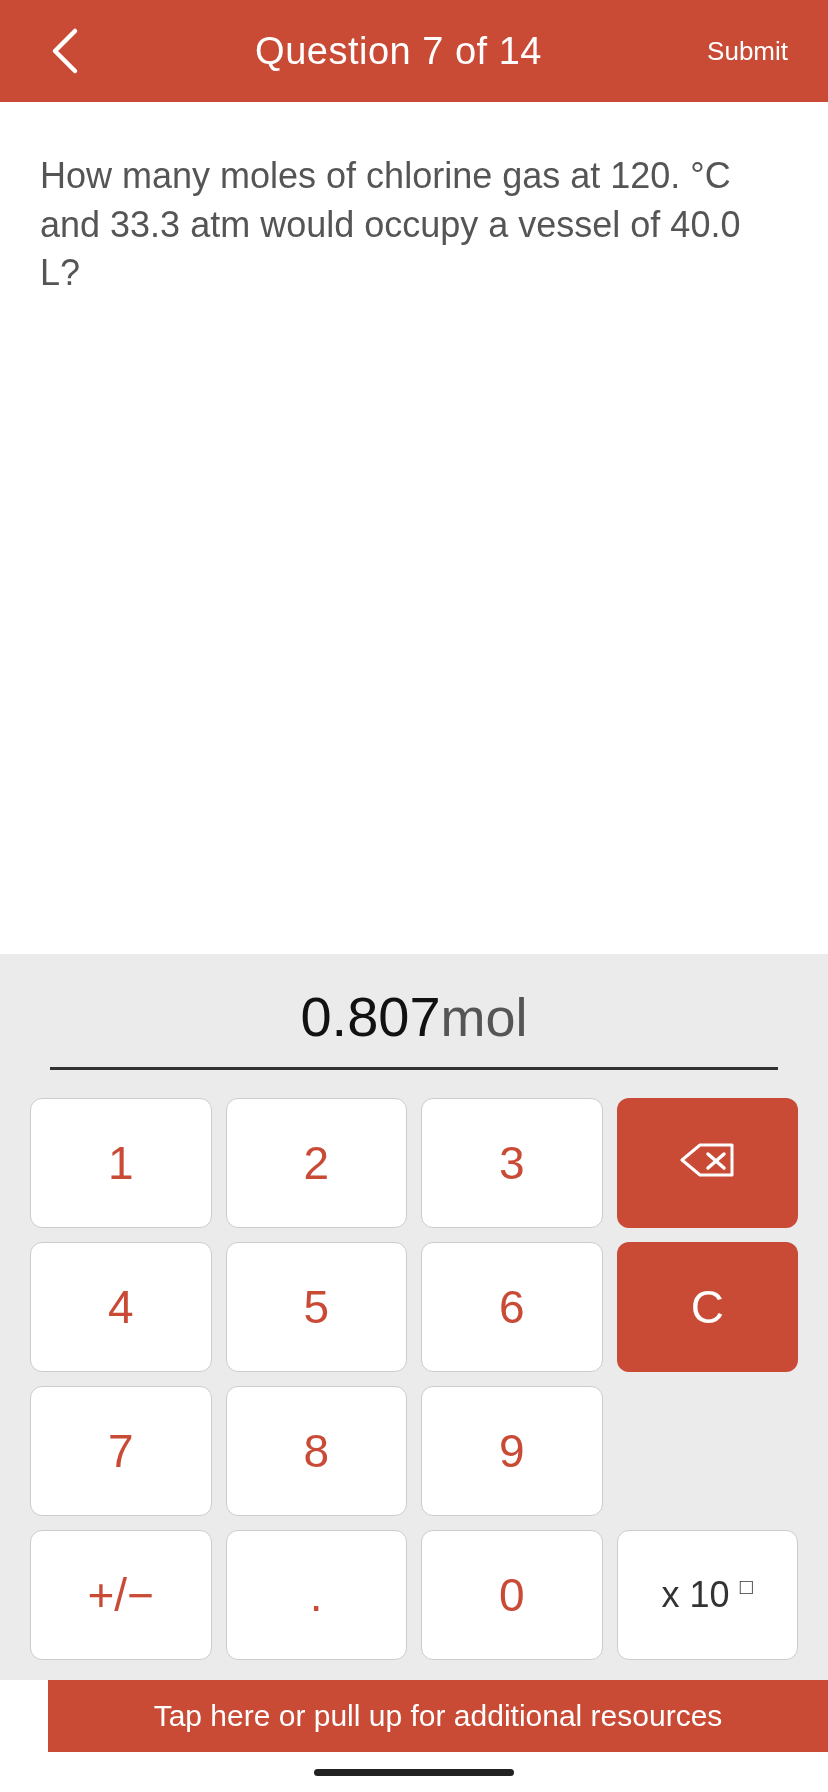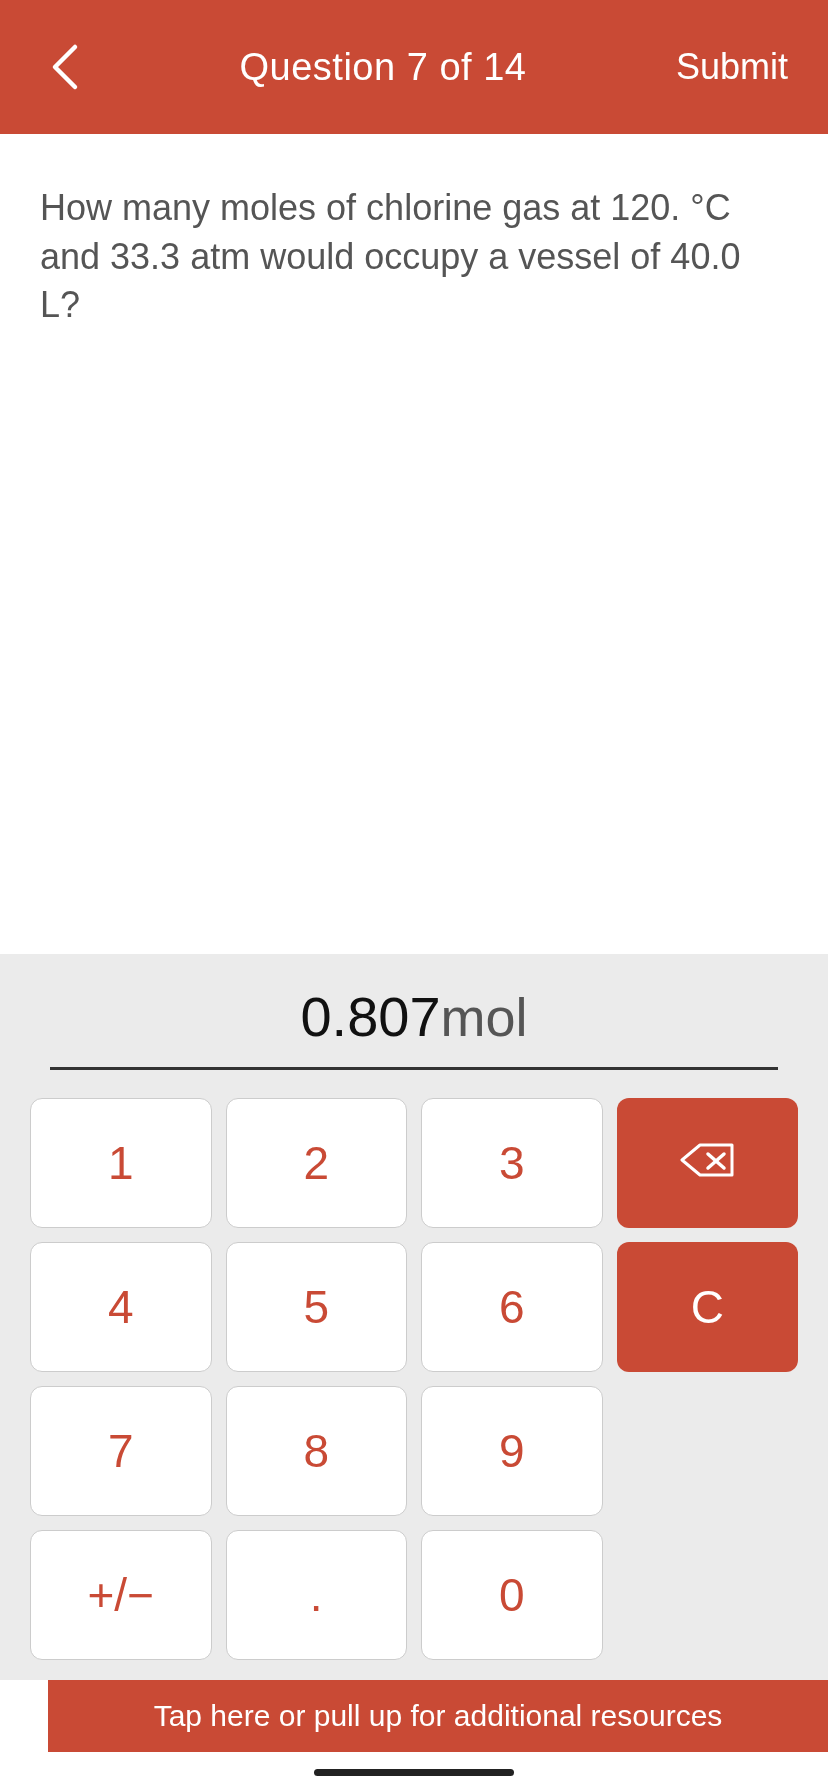--- a/index.html
+++ b/index.html
@@ -15,21 +15,21 @@
       height: 1792px;
       background: #ffffff;
       overflow: hidden;
       display: flex;
       flex-direction: column;
     }
 
     
     .header {
       background-color: #c94a35;
-      height: 134px;
+      height: 102px;
       display: flex;
       align-items: center;
       justify-content: space-between;
       padding: 16px 40px;
       flex-shrink: 0;
     }
 
     .header-back {
       color: white;
       font-size: 42px;
@@ -42,21 +42,21 @@
 
     .header-title {
       color: white;
       font-size: 38px;
       font-weight: 400;
       letter-spacing: 0.5px;
     }
 
     .header-submit {
       color: white;
-      font-size: 36px;
+      font-size: 26px;
       font-weight: 400;
       cursor: pointer;
       text-align: center;
     }
 
     
     .question-area {
       flex: 1;
       padding: 50px 40px 30px 40px;
       background: #ffffff;
@@ -221,20 +221,23 @@
     <div class="key red">C</div>
 
     <div class="key">7</div>
     <div class="key">8</div>
     <div class="key">9</div>
     <div class="key" style="visibility:hidden;"></div>
 
     <div class="key">+/−</div>
     <div class="key">.</div>
     <div class="key">0</div>
+    <div class="key x10">
+      <span>x 10 <span class="superscript">□</span></span>
+    </div>
 
   </div>
 </div>
 
 <div class="bottom-banner">
   <span class="bottom-banner-text">Tap here or pull up for additional resources</span>
 </div>
 
 <div class="home-indicator">
   <div class="home-bar"></div>

